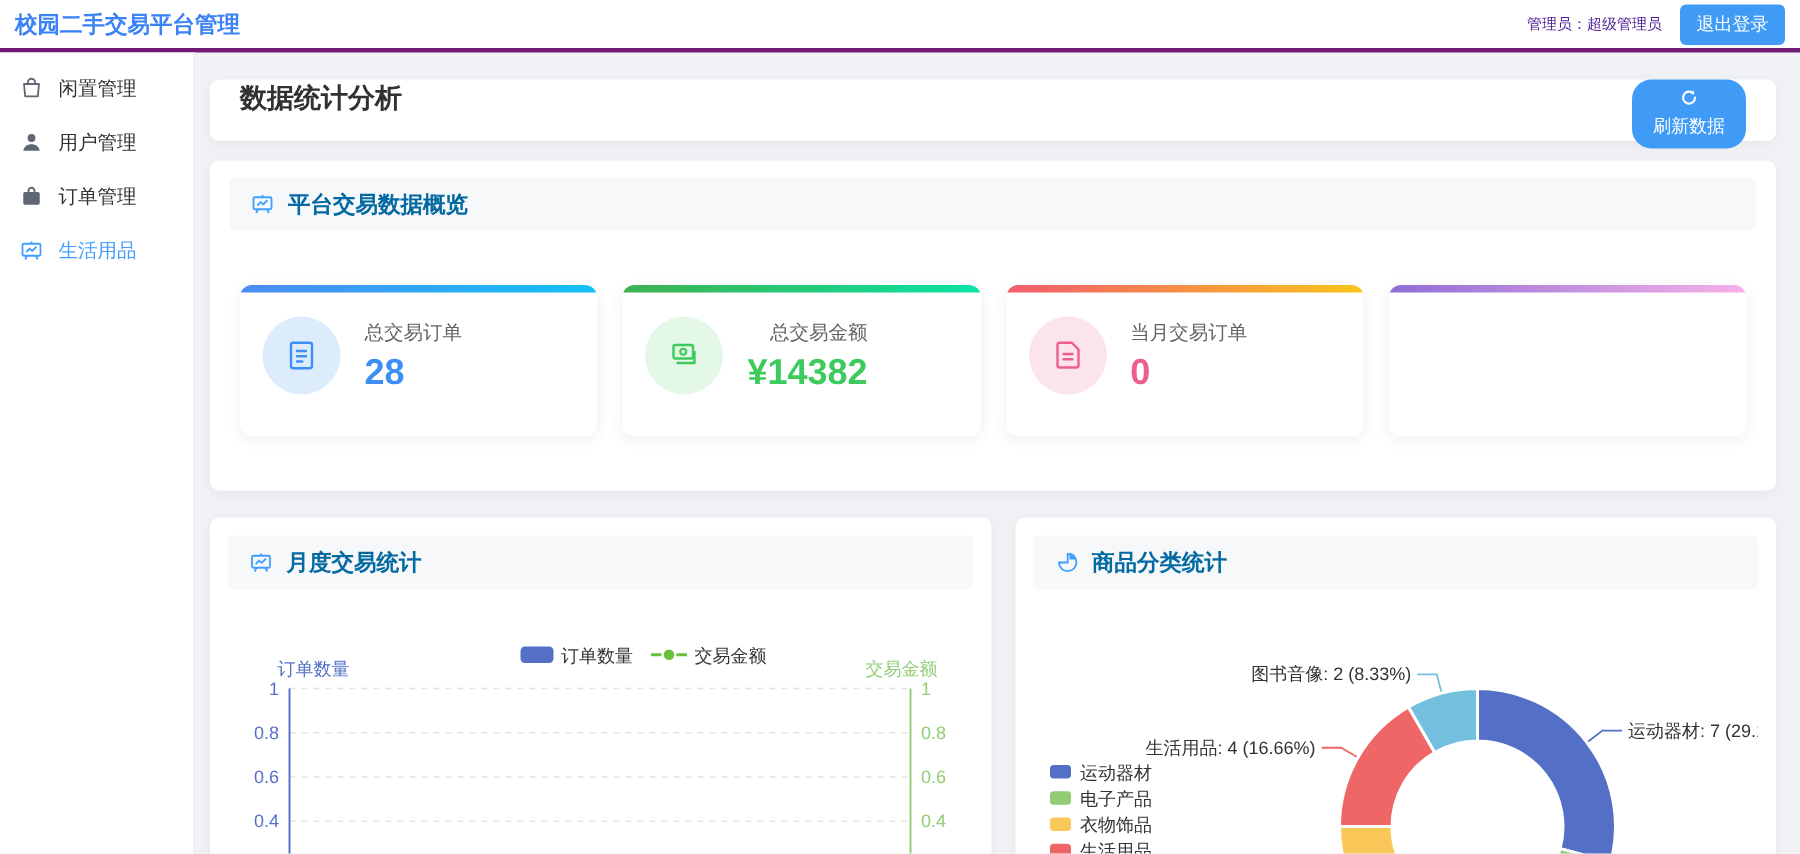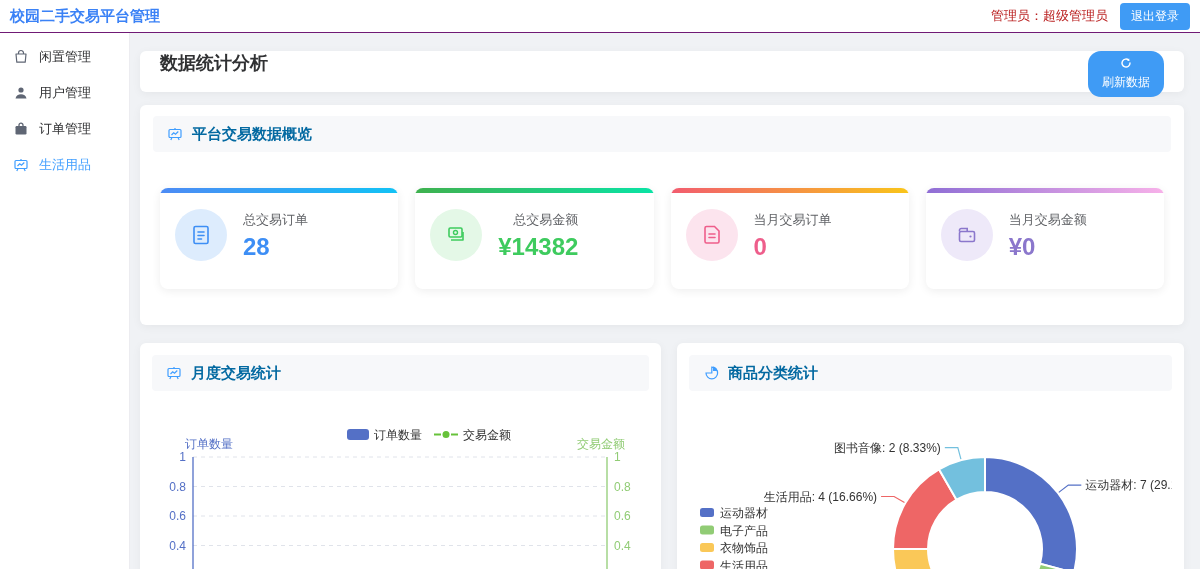--- a/index.html
+++ b/index.html
@@ -2,25 +2,25 @@
 <html><head>
 <meta charset="utf-8">
 <style>
   html,body{margin:0;padding:0;}
   body{
     width:1200px;height:569px;overflow:hidden;background:#f0f2f5;
     font-family:"Liberation Sans","DejaVu Sans",sans-serif;
     -webkit-font-smoothing:antialiased;position:relative;
   }
   
-  .topbar{height:32px;background:#fff;border-bottom:1px solid #701a75;
+  .topbar{height:32px;background:#fff;border-bottom:3px solid #701a75;
     display:flex;align-items:center;justify-content:space-between;padding:0 10px;}
   .brand{color:#3b82f6;font-weight:bold;font-size:15px;}
   .topbar-right{display:flex;align-items:center;gap:12px;}
-  .admin-label{font-size:13px;color:#b91c1c;}
+  .admin-label{font-size:10px;color:#4c1d95;}
   .logout-btn{background:#3f9bf5;color:#fff;border:none;border-radius:4px;
     font-size:12px;padding:5px 11px;cursor:pointer;}
   
   .shell{display:flex;height:536px;}
   .sidebar{width:130px;background:#fff;border-right:1px solid #ececf0;padding-top:6px;box-sizing:border-box;}
   .side-item{height:36px;display:flex;align-items:center;gap:10px;padding:0 0 0 13px;
     font-size:13px;color:#303133;cursor:pointer;}
   .side-item .sicon{width:16px;height:16px;color:#5f6674;display:inline-flex;}
   .side-item.active{color:#409eff;}
   .side-item.active .sicon{color:#409eff;}
@@ -176,33 +176,20 @@
                 </svg>
             </div>
             <div>
               <div class="stat-label">当月交易订单</div>
               <div class="stat-value" style="color: rgb(238, 94, 139);">0</div>
             </div>
           </div>
         </div>
         <div class="stat-card">
           <div class="stat-grad" style="background: linear-gradient(90deg, rgb(143, 110, 213), rgb(247, 177, 233));"></div>
-          <div class="stat-body">
-            <div class="stat-circle" style="background: rgb(238, 233, 249); color: rgb(139, 119, 204);">
-              <svg viewBox="0 0 24 24" width="24" height="24" class="stat-svg">
-                  <path d="M4.5 8.5V7.2A1.7 1.7 0 0 1 6.2 5.5h6v3" fill="none" stroke="currentColor" stroke-width="1.6"></path>
-                  <rect x="4.5" y="8.5" width="15" height="10" rx="1.5" fill="none" stroke="currentColor" stroke-width="1.6"></rect>
-                  <circle cx="15.5" cy="13.5" r="1.1" fill="currentColor"></circle>
-                </svg>
-            </div>
-            <div>
-              <div class="stat-label">当月交易金额</div>
-              <div class="stat-value" style="color: rgb(139, 119, 204);">¥0</div>
-            </div>
-          </div>
         </div>
       </div>
     </div>
 
     <div class="charts-row">
 
       <div class="card chart-card left">
         <div class="strip">
           <span class="sticon">
             <svg viewBox="0 0 16 16" width="16" height="16">

